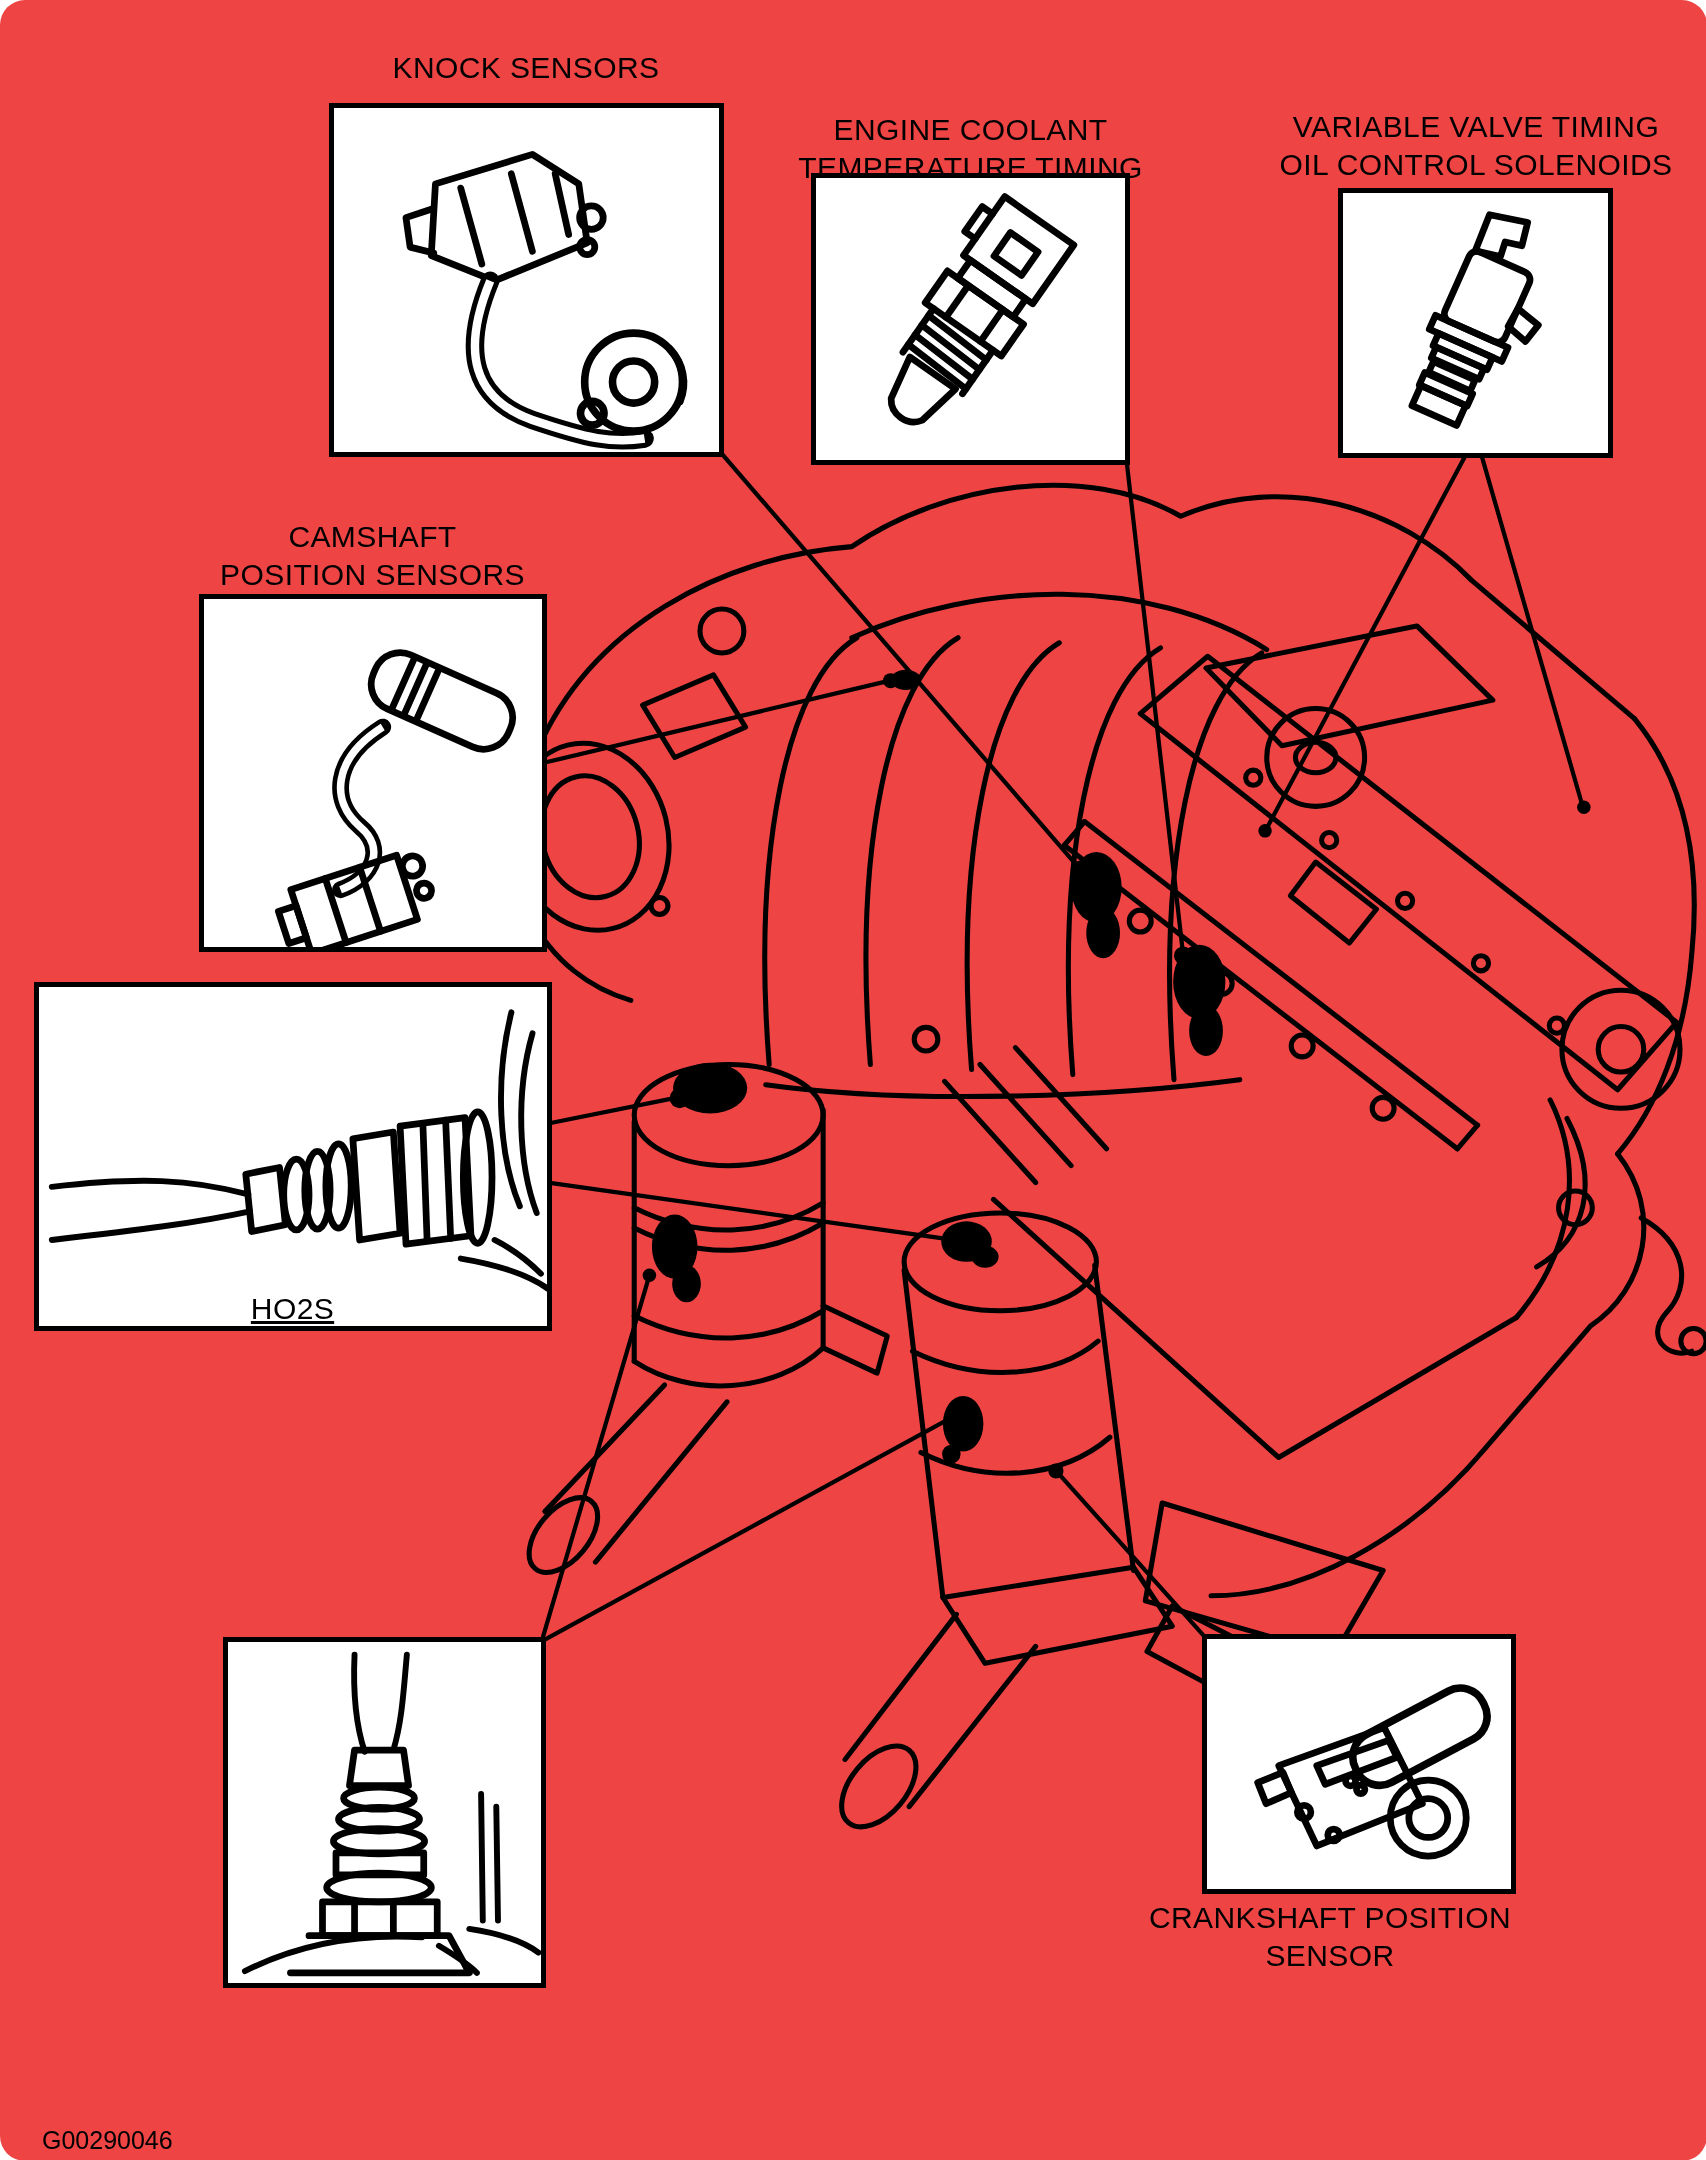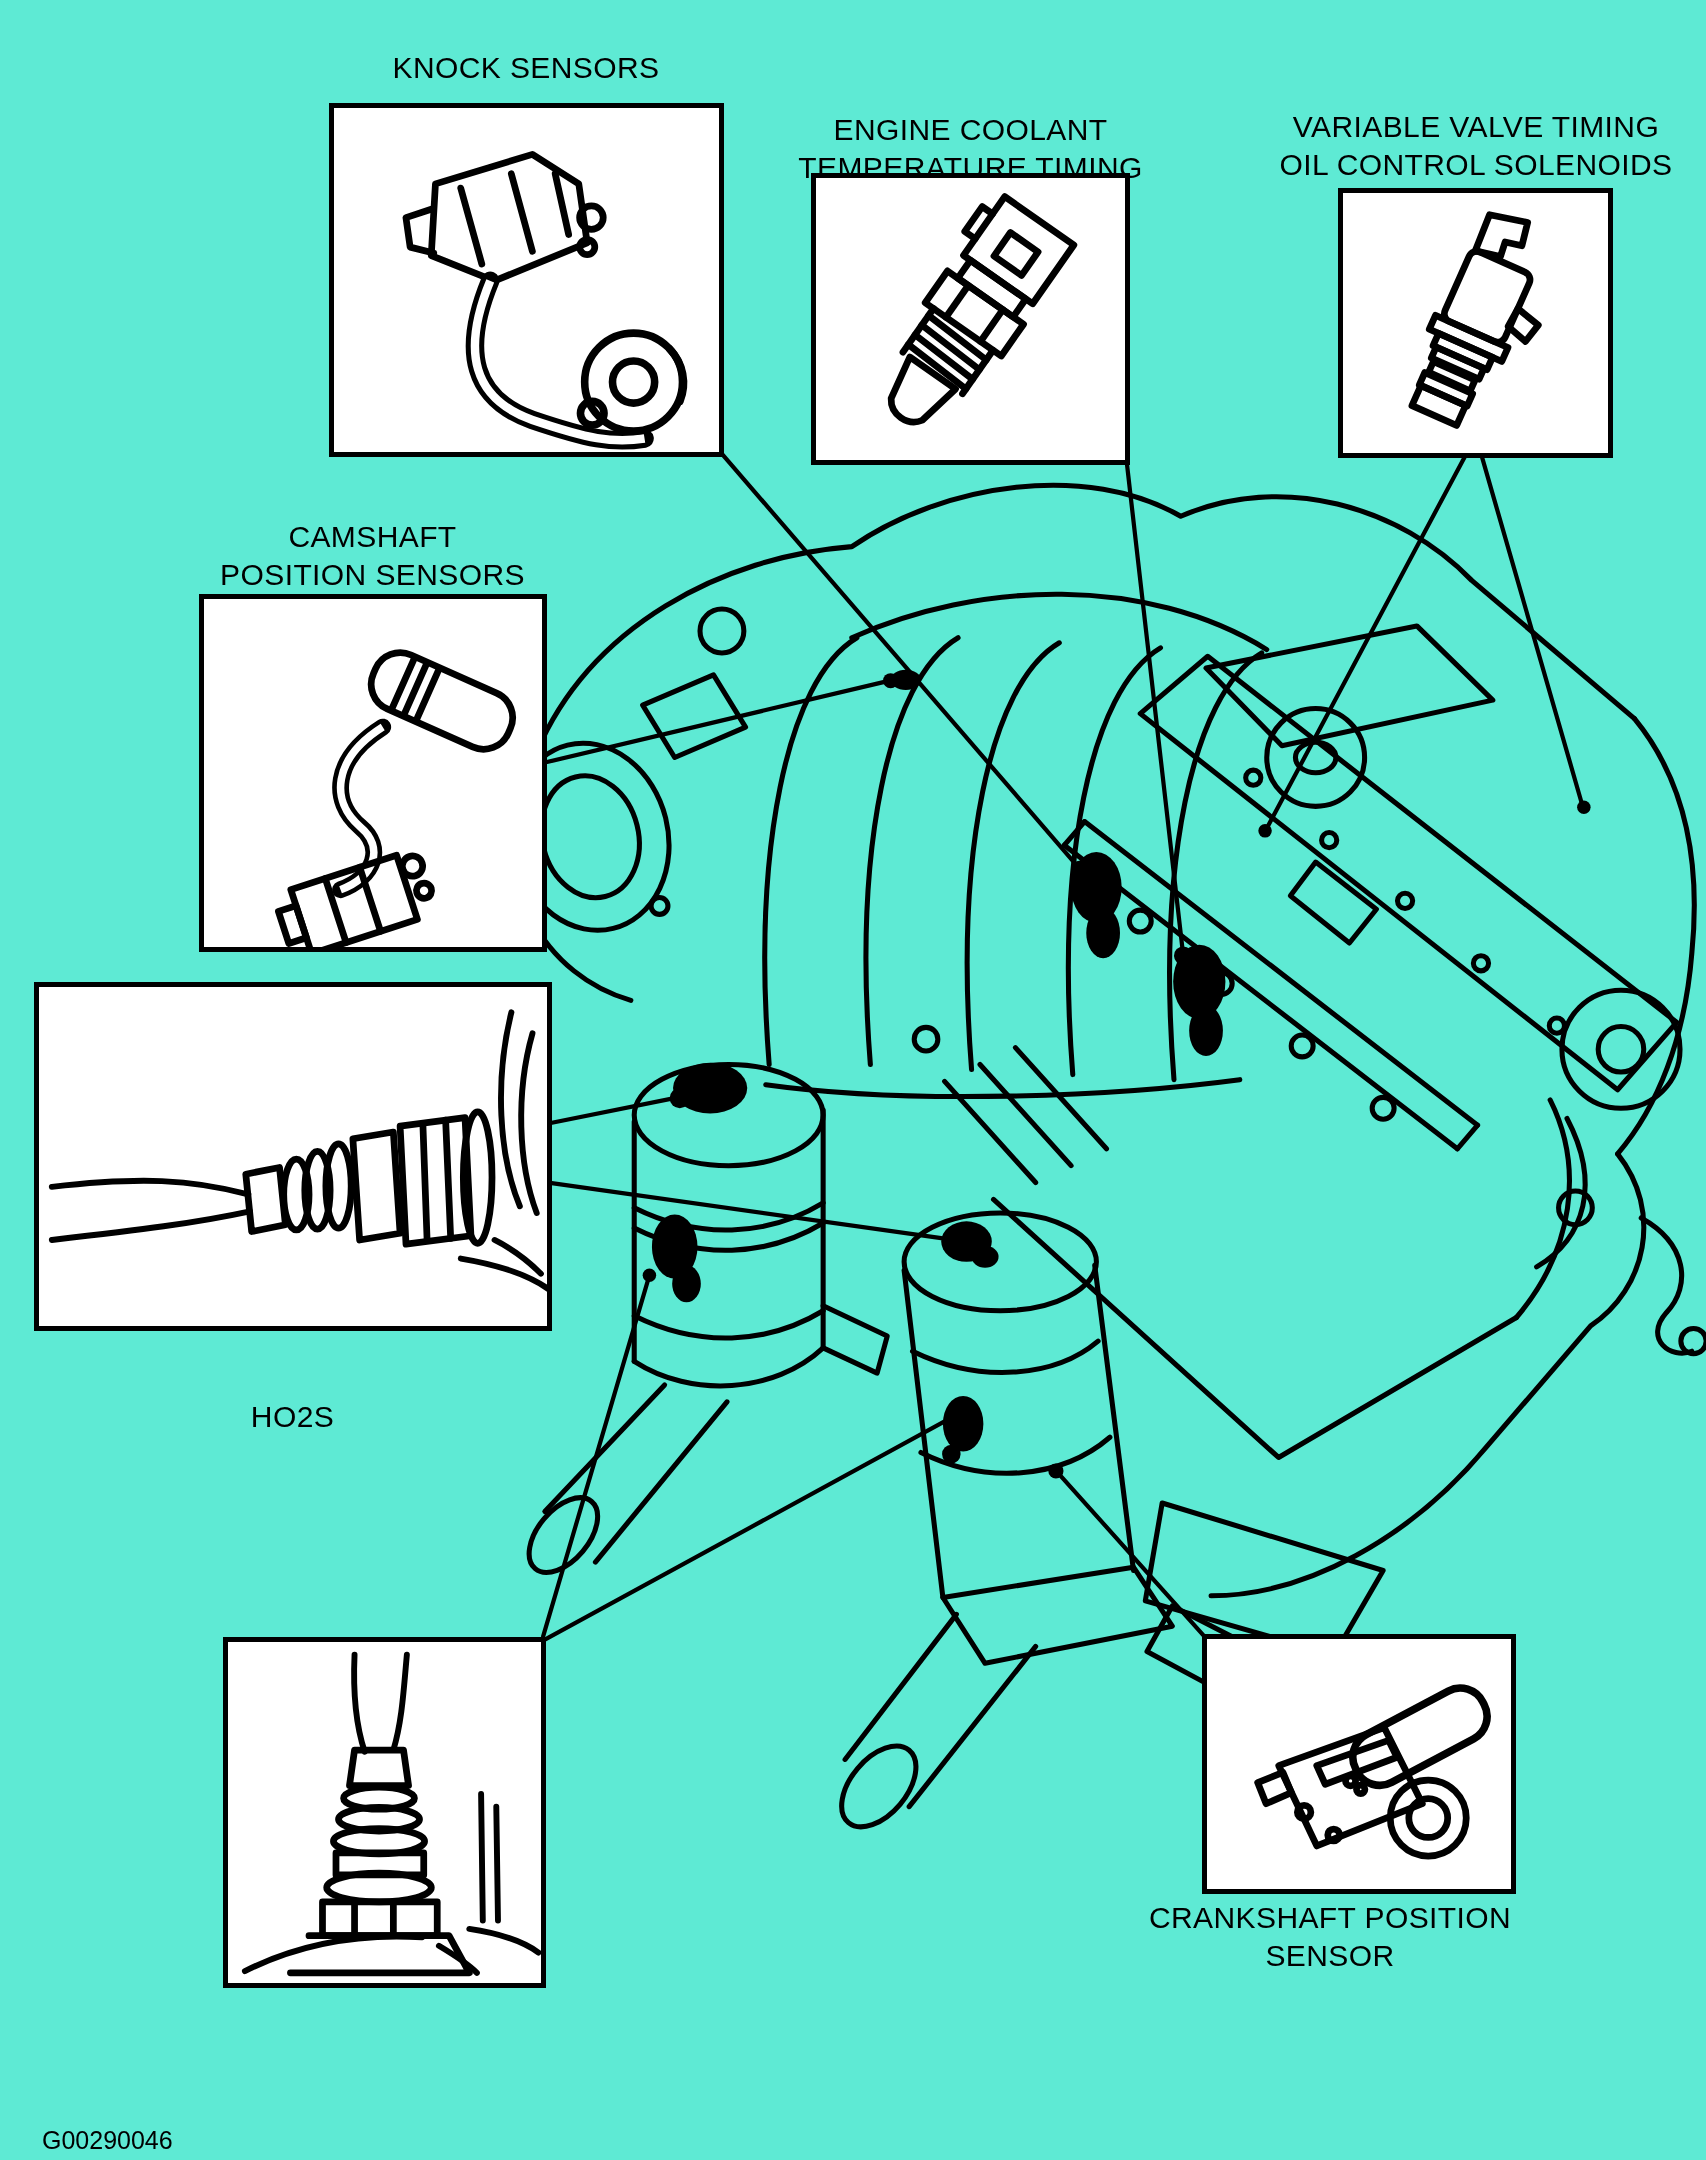--- a/index.html
+++ b/index.html
@@ -1,38 +1,38 @@
 <!DOCTYPE html>
 <html style="font-size:13.5px"><head>
 <meta charset="utf-8">
 <style>
   html,body{margin:0;padding:0;background:#fff;}
-  .canvas{position:relative;width:1707px;height:2161px;background:#5eead4;
-          font-family:"Liberation Sans",sans-serif;color:#000;overflow:hidden;}
+  .canvas{position:relative;width:1707px;height:2161px;background:#ef4444;
+          font-family:"Liberation Sans",sans-serif;color:#000;overflow:hidden;border-radius:25px;}
   .art{position:absolute;left:0;top:0;width:1707px;height:2161px;z-index:1;}
   .cbox{position:absolute;border:5px solid #000;background:#fff;box-sizing:border-box;z-index:2;}
   .cbox svg{display:block;width:100%;height:100%;}
   .label{position:absolute;z-index:3;text-align:center;font-size:30px;line-height:38px;
          letter-spacing:0.4px;color:#000;}
   .label span{display:block;white-space:nowrap;}
   .figid{position:absolute;z-index:3;font-size:25px;color:#000;margin-top:48px;}
   
   #box-knock   {left:329px; top:103px;  width:395px; height:354px;}
   #box-ect     {left:811px; top:173px;  width:319px; height:292px;}
   #box-vvt     {left:1338px;top:188px;  width:275px; height:270px;}
   #box-cam     {left:199px; top:594px;  width:348px; height:358px;}
   #box-ho2s    {left:34px;  top:982px; width:518px; height:349px;}
   #box-catalyst{left:223px; top:1637px; width:323px; height:351px;}
   #box-crank   {left:1202px;top:1634px; width:314px; height:260px;}
   
   #lab-knock   {left:332px; top:49px;   width:388px;}
   #lab-ect     {left:781px; top:93px;  width:379px;margin-top:18px;}
   #lab-vvt     {left:1265px;top:108px;  width:422px;}
   #lab-cam     {left:204px; top:518px;  width:337px;}
-  #lab-ho2s    {left:103px; top:1398px; width:379px;}
+  #lab-ho2s    {left:103px; top:1290px; width:379px;text-decoration:underline;}
   #lab-catalyst{left:126px; top:2012px; width:523px;}
   #lab-crank   {left:1119px;top:1899px; width:422px;}
   #figid       {left:42px;  top:2078px;}
   .ln{stroke:#000;stroke-linecap:round;stroke-linejoin:round;fill:none;}
 </style>
 </head>
 <body>
 
 <div class="canvas">
 

